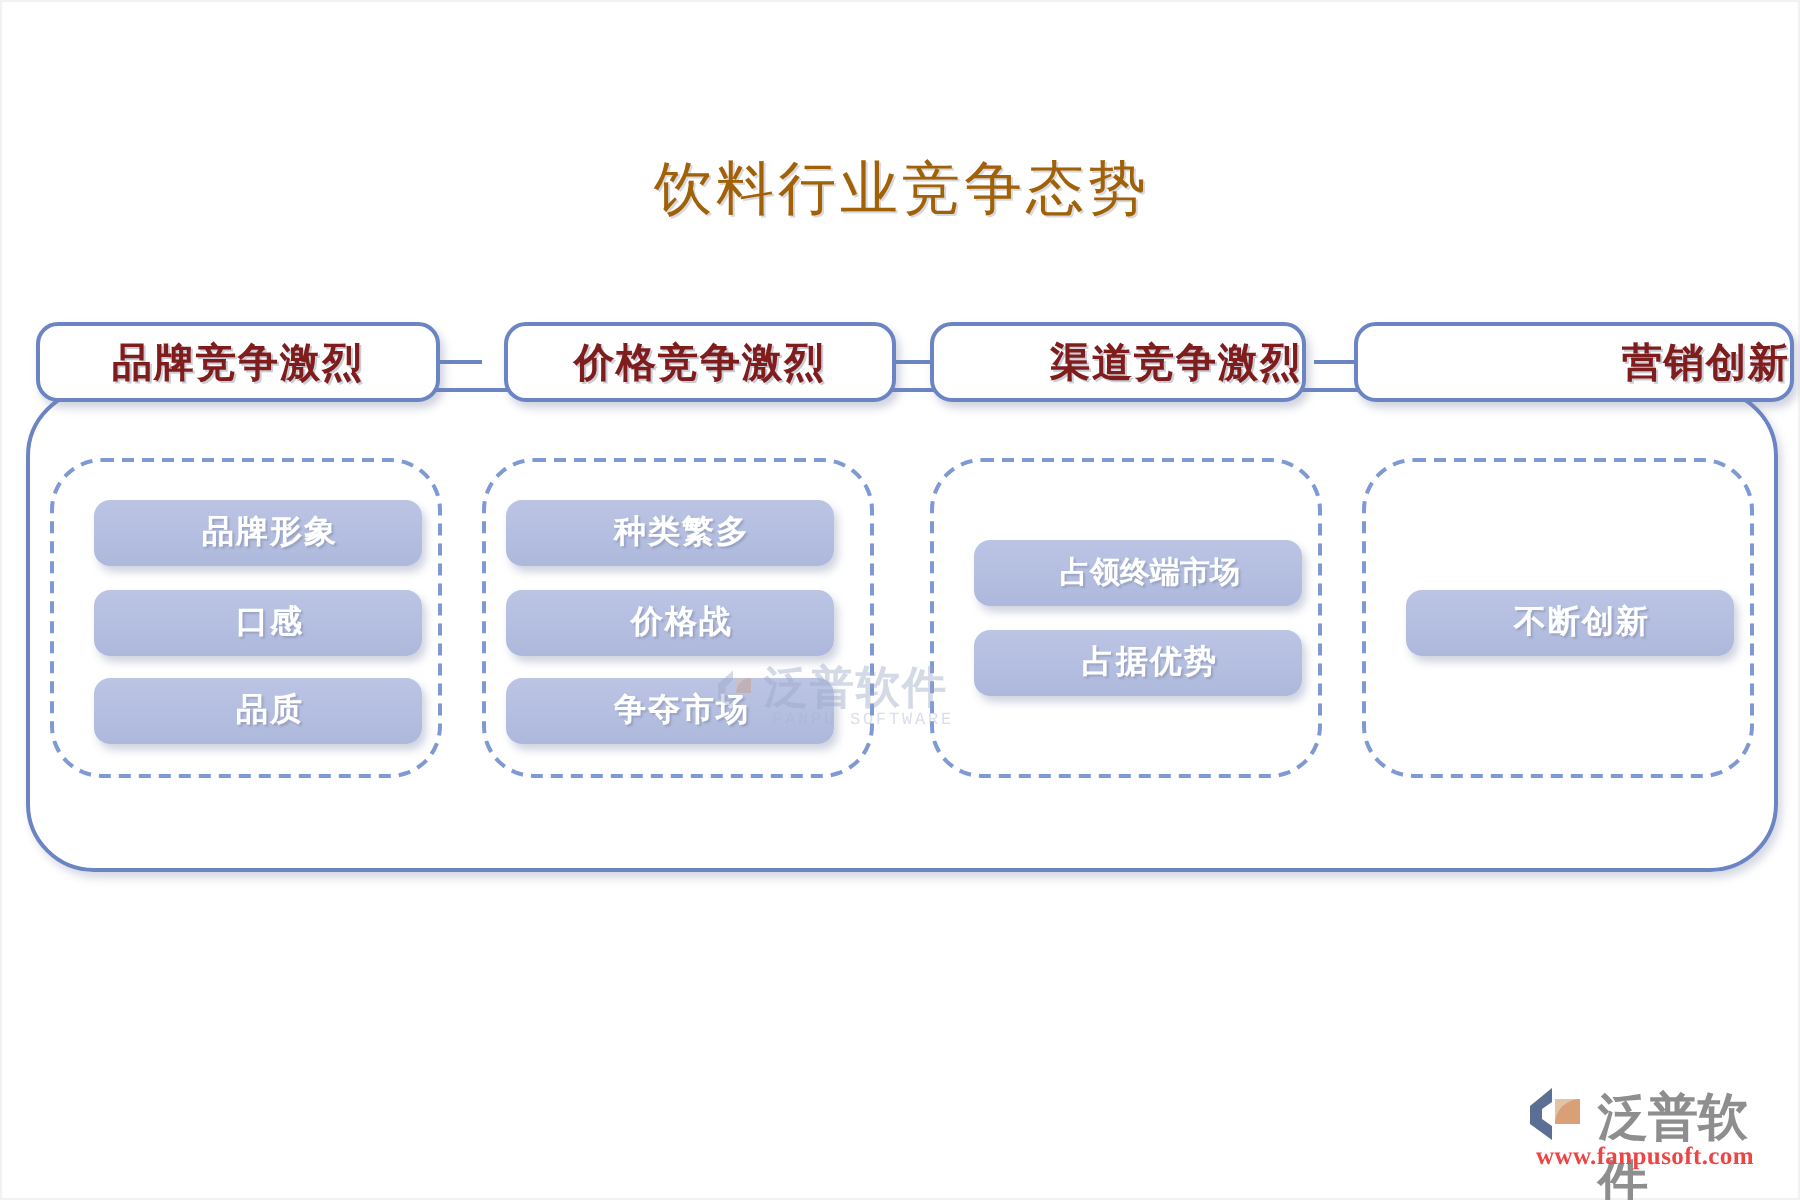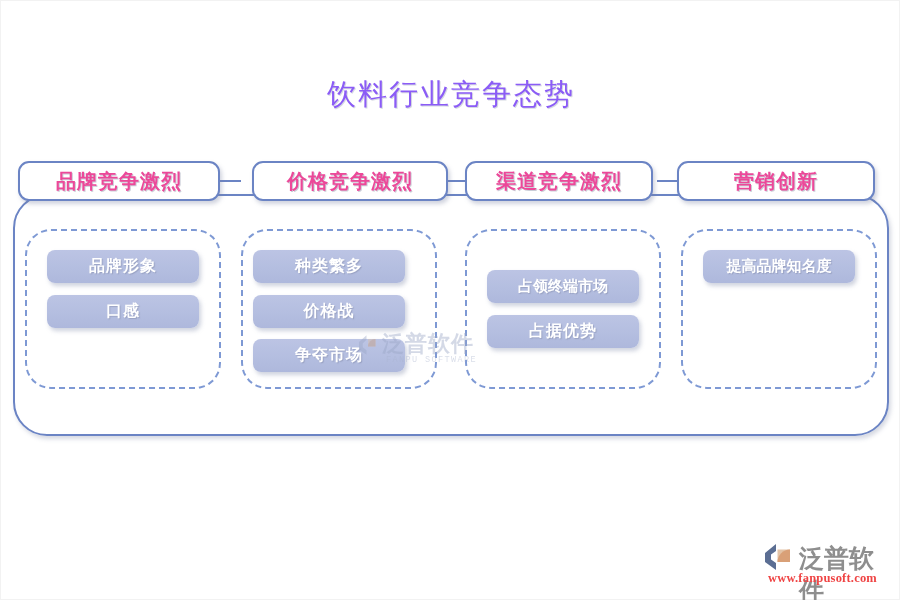--- a/index.html
+++ b/index.html
@@ -27,21 +27,21 @@
 
   
   #title {
     position: absolute;
     left: 0;
     top: 74px;
     width: 900px;
     text-align: center;
     font-size: 29px;
     font-weight: 400;
-    color: #8b5cf6;
+    color: #a16207;
     letter-spacing: 2px;
     font-family: "Liberation Serif", "DejaVu Serif", serif;
     text-shadow: 1px 1px 0 rgba(180,185,200,0.55);
   }
 
   
   #outer-frame {
     position: absolute;
     left: 12px;
     top: 193px;
@@ -73,29 +73,29 @@
     box-sizing: border-box;
     display: flex;
     align-items: center;
     justify-content: center;
     box-shadow: 2px 3px 4px rgba(120,130,160,0.35);
     z-index: 4;
   }
   .header-box span {
     font-size: 20px;
     font-weight: bold;
-    color: #ec4899;
+    color: #7f1d1d;
     letter-spacing: 1px;
     font-family: "Liberation Serif", "DejaVu Serif", serif;
     text-shadow: 1px 1px 0 rgba(150,155,175,0.5);
   }
   #hdr0 { left: 17px;  width: 202px; }
   #hdr1 { left: 251px; width: 196px; }
-  #hdr2 { left: 464px; width: 188px; }
-  #hdr3 { left: 676px; width: 198px; }
+  #hdr2 { left: 464px; width: 188px; justify-content: flex-end; }
+  #hdr3 { left: 676px; width: 220px; justify-content: flex-end; }
 
   #con0 { left: 219px; width: 21px; }
   #con1 { left: 436px; width: 28px; }
   #con2 { left: 656px; width: 20px; }
 
   
   .dash-group {
     position: absolute;
     top: 228px;
     width: 196px;
@@ -116,20 +116,21 @@
     position: absolute;
     width: 152px;
     height: 33px;
     border-radius: 8px;
     background: linear-gradient(180deg, #bcc4e4 0%, #b4bee0 55%, #aeb8dc 100%);
     box-shadow: 2px 3px 4px rgba(130,140,170,0.38);
     display: flex;
     align-items: center;
     justify-content: center;
     z-index: 3;
+    padding-left: 12px;
   }
   .pill span {
     font-size: 16px;
     font-weight: bold;
     color: #ffffff;
     letter-spacing: 1px;
     font-family: "Liberation Serif", "DejaVu Serif", serif;
     white-space: nowrap;
     text-shadow: 1px 1px 1px rgba(140,148,180,0.65);
   }
@@ -250,40 +251,43 @@
   <div class="dash-group" id="grp1"></div>
   <div class="dash-group" id="grp2"></div>
   <div class="dash-group" id="grp3"></div>
 
   <div class="pill col0 row0">
     <span>品牌形象</span>
   </div>
   <div class="pill col0 row1">
     <span>口感</span>
   </div>
+  <div class="pill col0 row2">
+    <span>品质</span>
+  </div>
 
   <div class="pill col1 row0">
     <span>种类繁多</span>
   </div>
   <div class="pill col1 row1">
     <span>价格战</span>
   </div>
   <div class="pill col1 row2">
     <span>争夺市场</span>
   </div>
 
   <div class="pill col2 row0 wide">
     <span>占领终端市场</span>
   </div>
   <div class="pill col2 row1">
     <span>占据优势</span>
   </div>
 
-  <div class="pill col3 row0 wide">
-    <span>提高品牌知名度</span>
+  <div class="pill col3 row1">
+    <span>不断创新</span>
   </div>
 
   <div id="watermark">
     <svg class="wm-mark" viewBox="0 0 32 28">
       <path d="M14 1 L4 10 L4 20 L14 27 L14 21 L9 17 L9 12 L14 7 Z" fill="#9aa6c6"></path>
       <path d="M16 6 L26 6 L26 16 L16 16 Z" fill="#d9bfa8"></path>
       <path d="M16 16 A10 10 0 0 1 26 6 L26 16 Z" fill="#c79a78"></path>
     </svg>
     <div class="wm-cn">泛普软件</div>
     <div class="wm-en">FANPU SOFTWARE</div>

